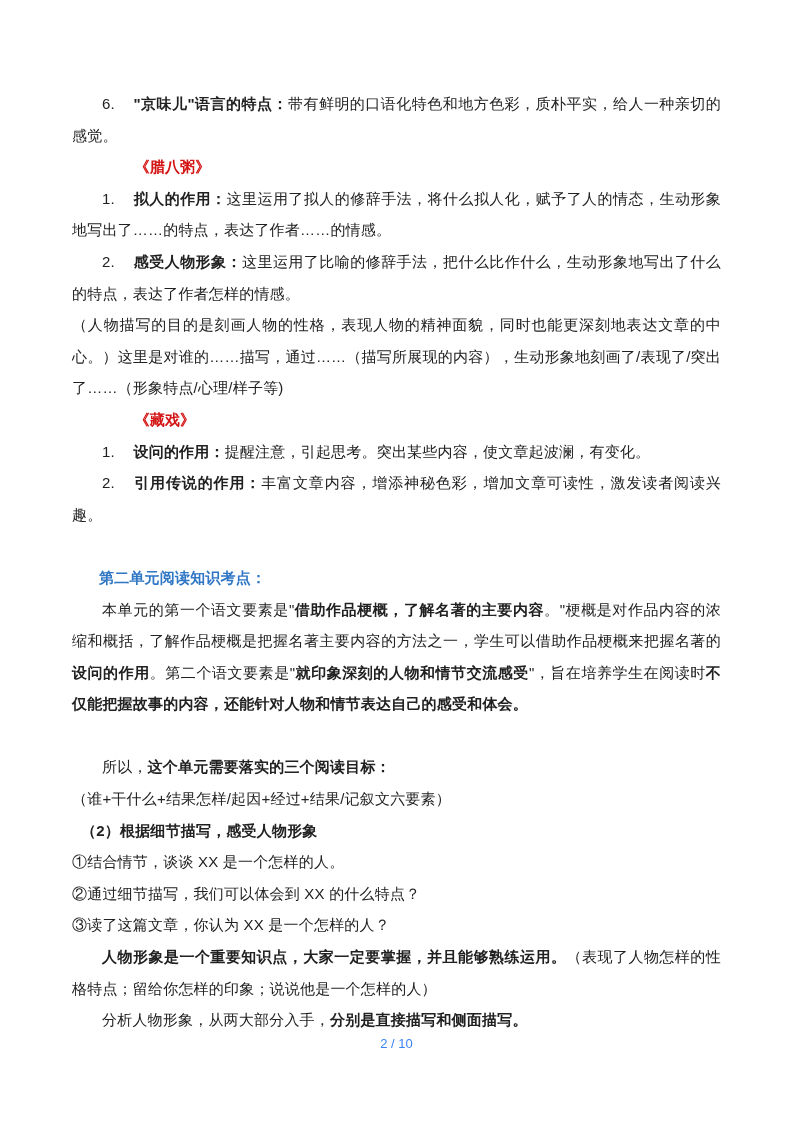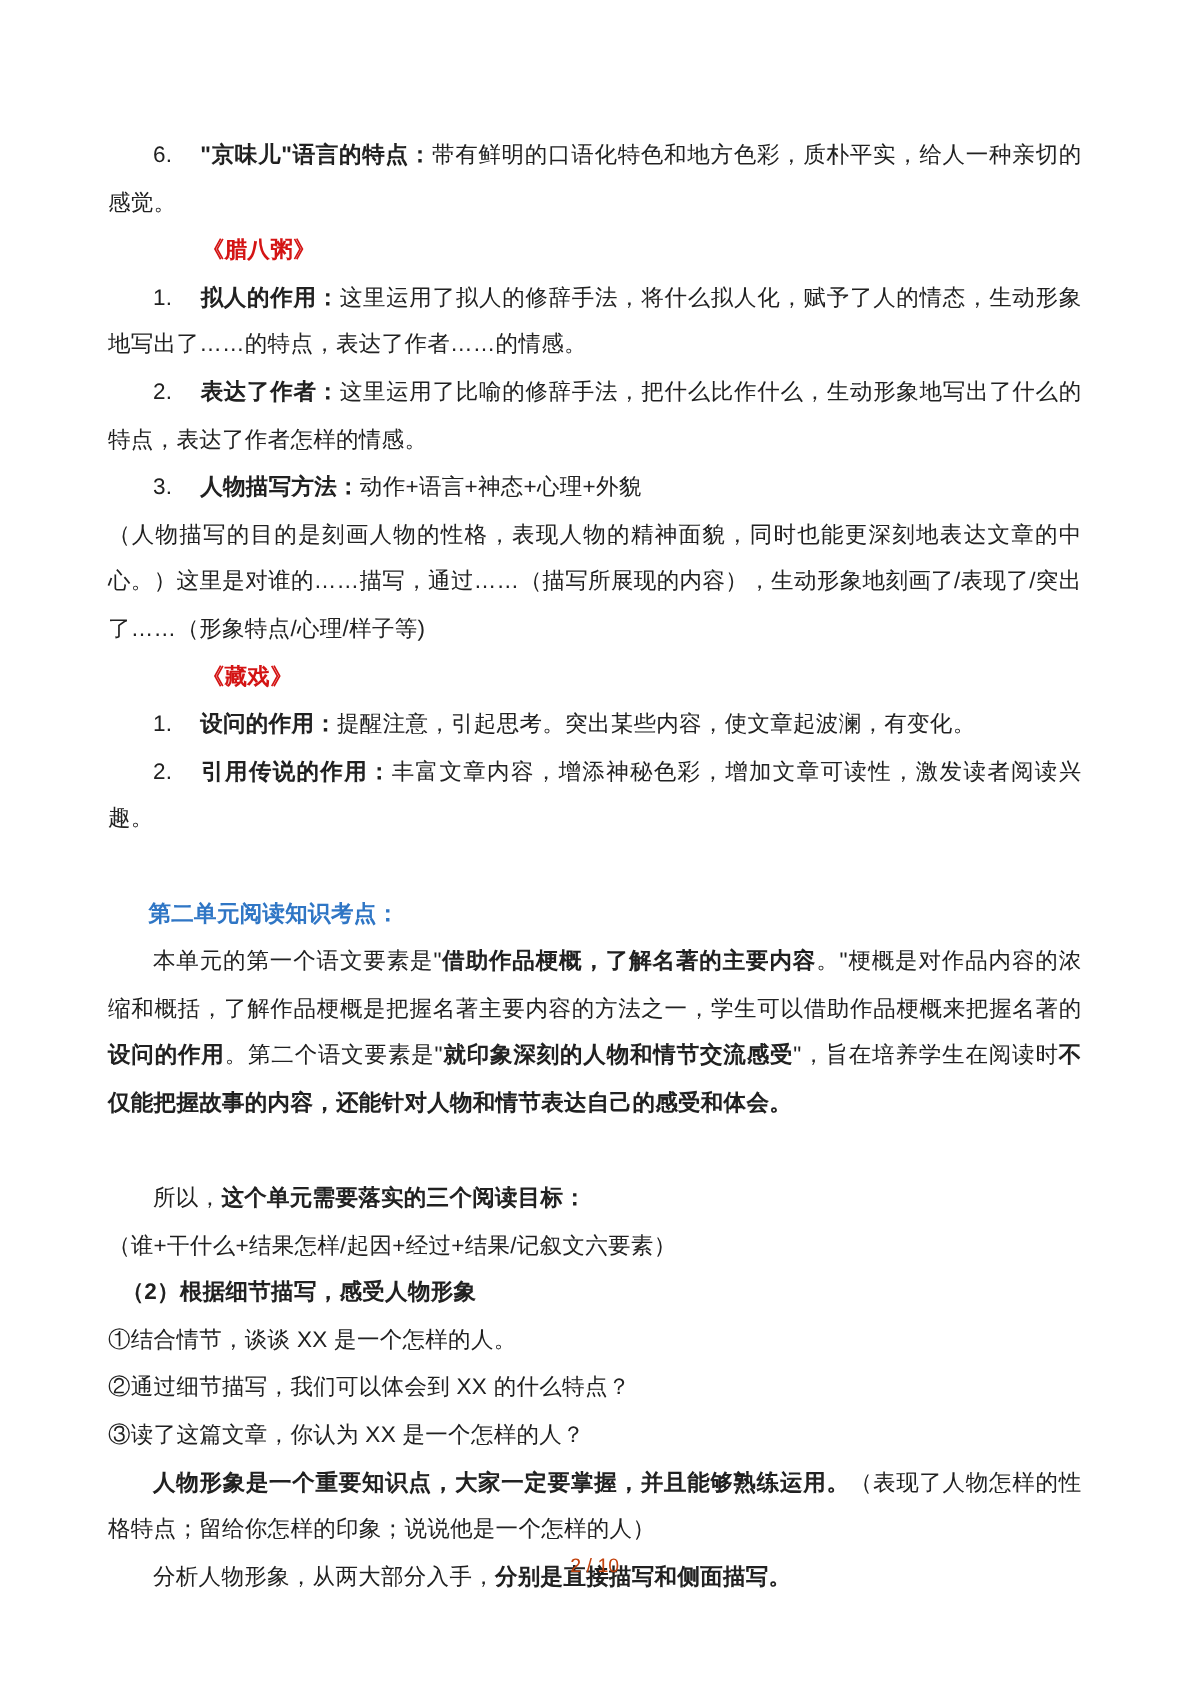--- a/index.html
+++ b/index.html
@@ -49,34 +49,33 @@
   }
   .red  { color: var(--red,  #d41414); margin-left: 40px; }
   .blue { color: var(--blue, #2f76c5); }
   .footer {
     position: absolute;
     top: 1036px;
     left: 0;
     width: 100%;
     text-align: center;
     font-size: 13px;
-    color: #c2410c;
+    color: #3b82f6;
     font-family: "Liberation Sans", sans-serif;
   }
 </style>
 </head>
 <body>
 
 <div class="page">
   <div class="content">
       <p class="para list"><span class="num">6.</span><span class="bold">"京味儿"语言的特点：</span><span>带有鲜明的口语化特色和地方色彩，质朴平实，给人一种亲切的感觉。</span></p>
       <p class="para red-heading"><span class="bold red">《腊八粥》</span></p>
       <p class="para list"><span class="num">1.</span><span class="bold">拟人的作用：</span><span>这里运用了拟人的修辞手法，将什么拟人化，赋予了人的情态，生动形象地写出了……的特点，表达了作者……的情感。</span></p>
-      <p class="para list"><span class="num">2.</span><span class="bold">表达了作者：</span><span>这里运用了比喻的修辞手法，把什么比作什么，生动形象地写出了什么的特点，表达了作者怎样的情感。</span></p>
-      <p class="para list"><span class="num">3.</span><span class="bold">人物描写方法：</span><span>动作+语言+神态+心理+外貌</span></p>
+      <p class="para list"><span class="num">2.</span><span class="bold">感受人物形象：</span><span>这里运用了比喻的修辞手法，把什么比作什么，生动形象地写出了什么的特点，表达了作者怎样的情感。</span></p>
       <p class="para body-flush"><span>（人物描写的目的是刻画人物的性格，表现人物的精神面貌，同时也能更深刻地表达文章的中心。）这里是对谁的……描写，通过……（描写所展现的内容），生动形象地刻画了/表现了/突出了……（形象特点/心理/样子等)</span></p>
       <p class="para red-heading"><span class="bold red">《藏戏》</span></p>
       <p class="para list"><span class="num">1.</span><span class="bold">设问的作用：</span><span>提醒注意，引起思考。突出某些内容，使文章起波澜，有变化。</span></p>
       <p class="para list"><span class="num">2.</span><span class="bold">引用传说的作用：</span><span>丰富文章内容，增添神秘色彩，增加文章可读性，激发读者阅读兴趣。</span></p>
       <p class="para spacer"></p>
       <p class="para blue-heading"><span class="bold blue">第二单元阅读知识考点：</span></p>
       <p class="para body-indent"><span>本单元的第一个语文要素是"</span><span class="bold ul">借助作品梗概，了解名著的主要内容</span><span>。"梗概是对作品内容的浓缩和概括，了解作品梗概是把握名著主要内容的方法之一，学生可以借助作品梗概来把握名著的</span><span class="bold ul">设问的作用</span><span>。第二个语文要素是"</span><span class="bold ul">就印象深刻的人物和情节交流感受</span><span>"，旨在培养学生在阅读时</span><span class="bold ul">不仅能把握故事的内容，还能针对人物和情节表达自己的感受和体会。</span></p>
       <p class="para spacer"></p>
       <p class="para body-indent"><span>所以，</span><span class="bold ul">这个单元需要落实的三个阅读目标：</span></p>
       <p class="para body-flush"><span>（谁+干什么+结果怎样/起因+经过+结果/记叙文六要素）</span></p>

